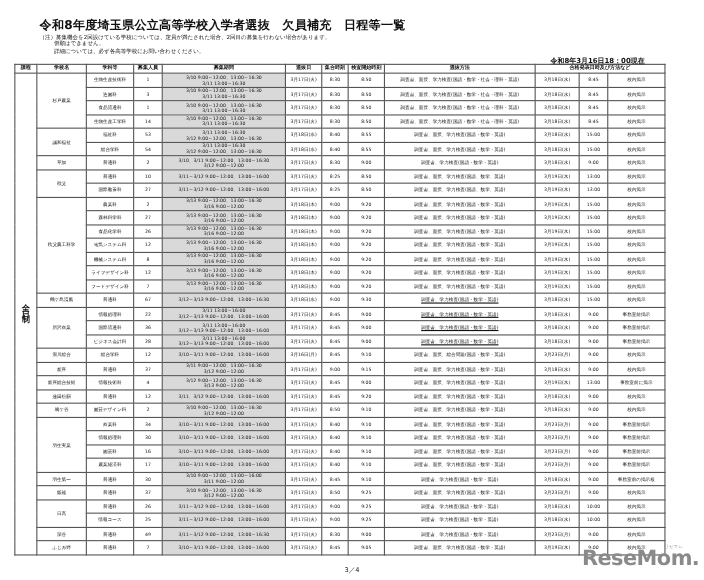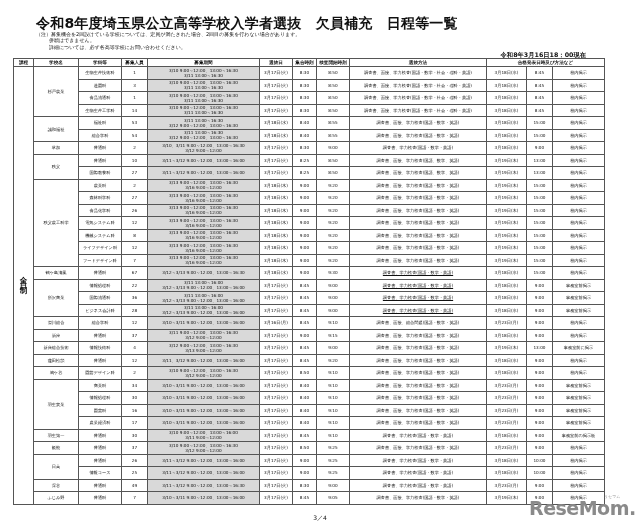--- a/index.html
+++ b/index.html
@@ -1,17 +1,17 @@
 <!DOCTYPE html>
 <html><head>
 <meta charset="utf-8">
 <style>
   html,body{margin:0;padding:0;background:#fff;}
   body{width:640px;height:527px;position:relative;overflow:hidden;font-family:"DejaVu Sans","Liberation Sans",sans-serif;color:#111;}
-  .title{position:absolute;left:36px;top:15px;font-size:14px;font-weight:bold;letter-spacing:0.2px;}
+  .title{position:absolute;left:36px;top:15px;font-size:11px;font-weight:bold;letter-spacing:0.2px;}
   .notes{position:absolute;left:36px;top:31px;font-size:5px;line-height:6.4px;}
   .notes .l{white-space:nowrap;}
   .notes .ind{padding-left:13px;}
   .asof{position:absolute;right:54px;top:51px;font-size:6.3px;font-weight:bold;text-decoration:underline;}
   table.main{position:absolute;left:13px;top:58px;width:571px;border-collapse:collapse;table-layout:fixed;font-size:4.2px;}
   table.main td, table.main th{border:0.7px solid #555;padding:0 1px;text-align:center;vertical-align:middle;overflow:hidden;white-space:nowrap;line-height:5px;}
   table.main th{font-weight:bold;height:7px;font-size:4.6px;}
   table.main td{height:11.5px;}
   td.period{background:#d9d9d9;text-align:left;white-space:normal;line-height:4.6px;padding-left:2px;}
   td.method{text-align:left;padding-left:2px;}

